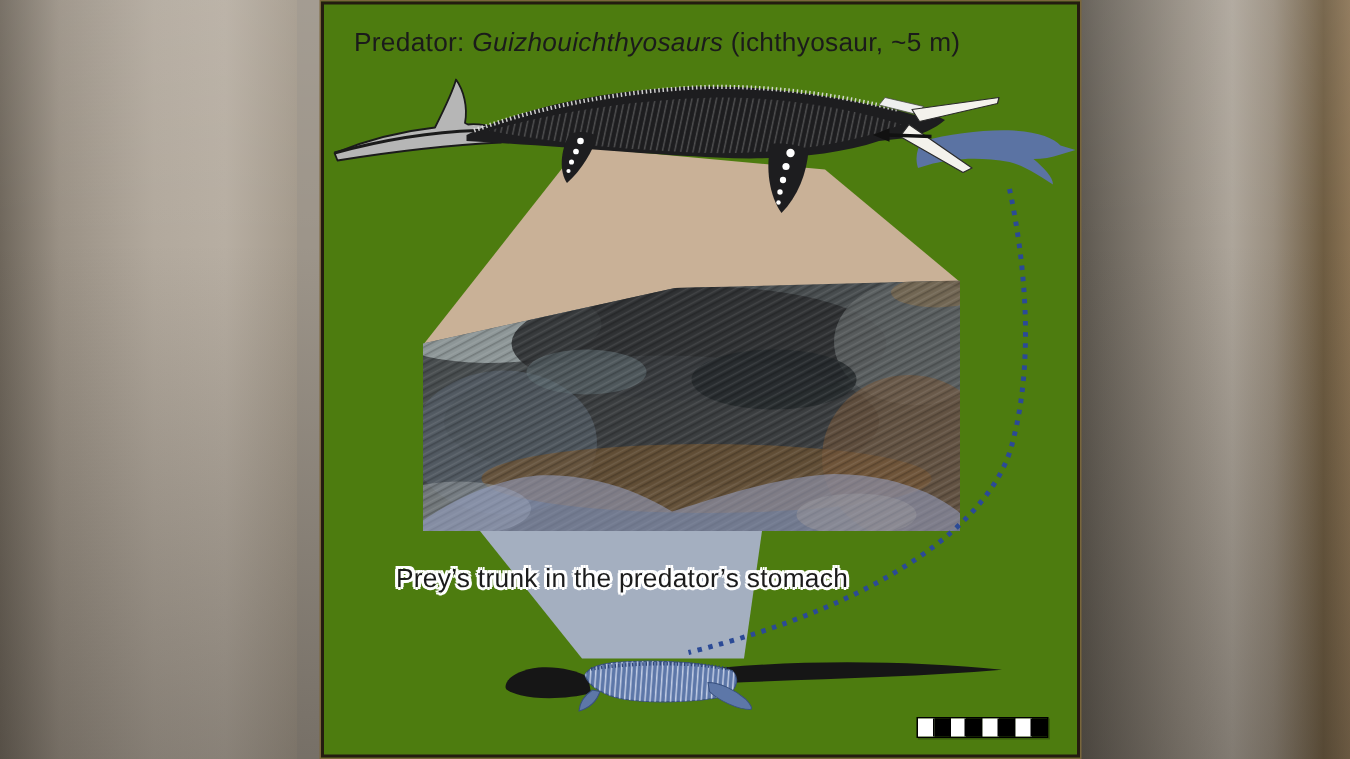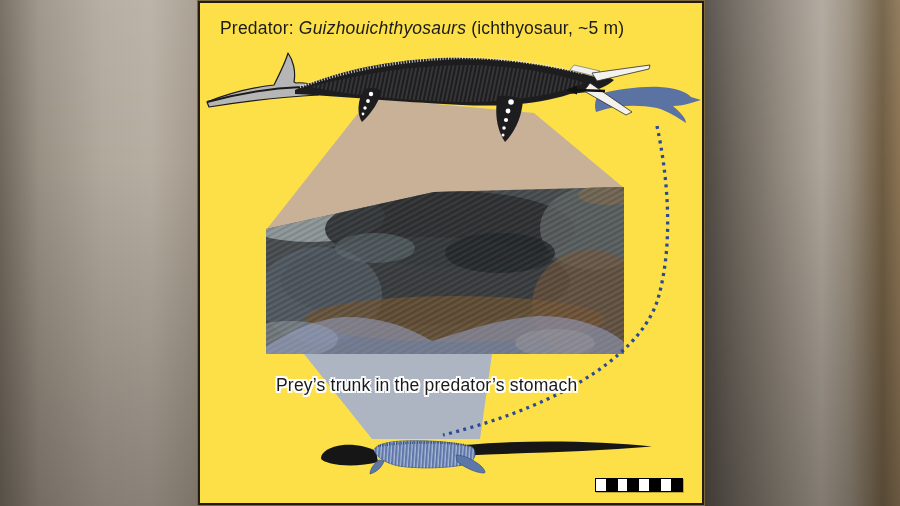--- a/index.html
+++ b/index.html
@@ -8,31 +8,31 @@
 
   
   .bg-left{position:absolute;left:0;top:0;width:198px;height:506px;
     background:linear-gradient(90deg,#6f675c 0%,#9a9185 20%,#b2a99d 52%,#b7aea2 76%,#a49a8c 100%);}
   .bg-right{position:absolute;left:704px;top:0;width:196px;height:506px;
     background:linear-gradient(90deg,#4e4942 0%,#6b655c 16%,#948c81 42%,#ada59a 60%,#998e7f 74%,#6f5d42 91%,#8a7354 100%);}
   .bg-shade{position:absolute;left:0;top:0;width:900px;height:506px;
     background:linear-gradient(180deg,rgba(255,255,255,.07) 0%,rgba(0,0,0,0) 32%,rgba(30,26,22,.30) 100%);}
 
   
-  .panel{position:absolute;left:198px;top:1px;width:502px;height:500px;
-    background:#fde047;border:2px solid #241c10;box-shadow:0 0 0 1px #7a673c;}
+  .panel{position:absolute;left:214px;top:1px;width:502px;height:500px;
+    background:#4d7c0f;border:2px solid #241c10;box-shadow:0 0 0 1px #7a673c;}
 
   .figure-svg{position:absolute;left:0;top:0;width:502px;height:500px;}
 
   .lbl{position:absolute;color:#1b1b1b;font-size:17.5px;letter-spacing:.2px;white-space:nowrap;}
   .lbl .tax{font-style:italic;}
   .lbl-top{left:20px;top:15px;}
   .lbl-mid{left:48px;top:372px;font-size:17.5px;
     text-shadow:-1.6px -1.6px 0 #fff,1.6px -1.6px 0 #fff,-1.6px 1.6px 0 #fff,1.6px 1.6px 0 #fff,
-      0 -2px 0 #fff,0 2px 0 #fff,-2px 0 0 #fff,2px 0 0 #fff;margin-left:28px;}
+      0 -2px 0 #fff,0 2px 0 #fff,-2px 0 0 #fff,2px 0 0 #fff;}
   .lbl-bot{left:18px;top:474px;}
 
   .scalebar{position:absolute;left:395px;top:475px;height:12px;display:flex;
     border:1px solid #000;box-shadow:1px 1px 0 rgba(0,0,0,.25);}
   .scalebar .seg{width:10.8px;height:12px;box-sizing:border-box;border-right:1px solid #000;}
   .scalebar .seg:last-child{border-right:none;}
 </style>
 </head>
 <body>
 

